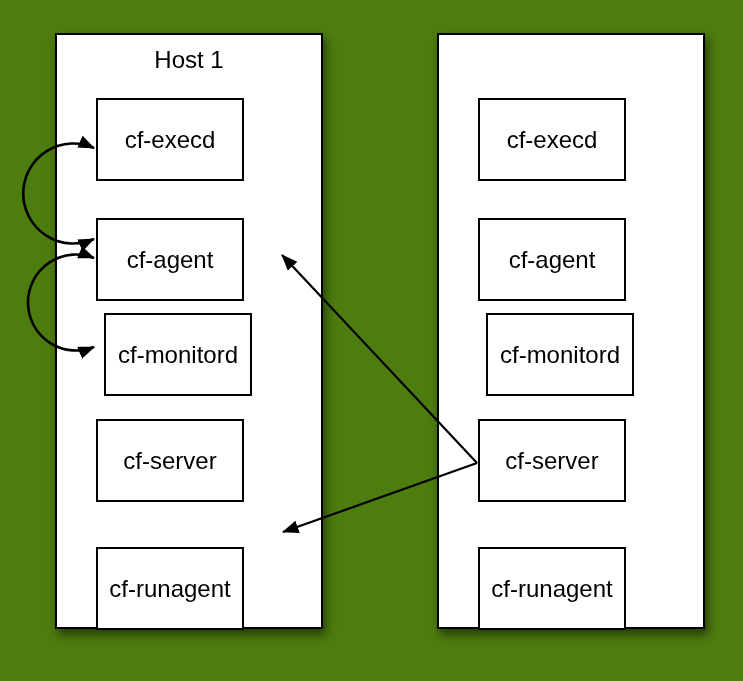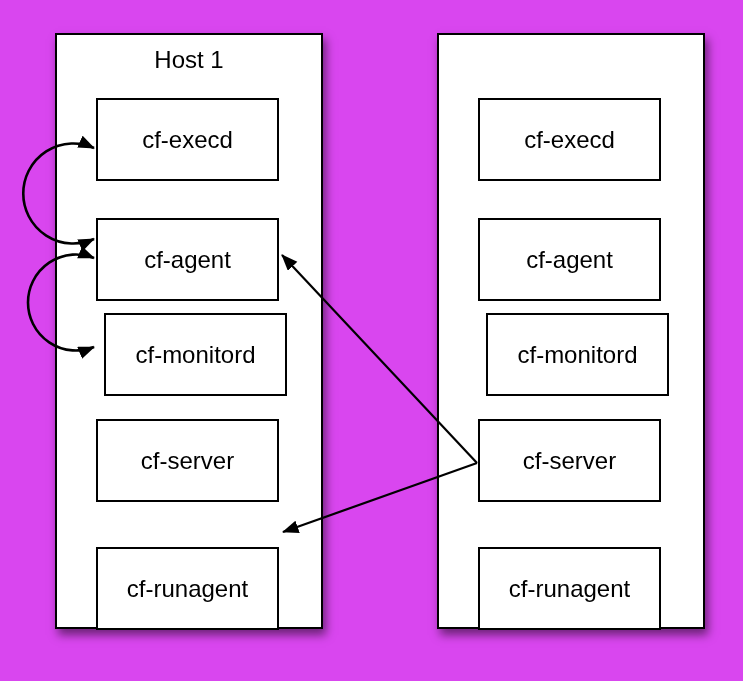--- a/index.html
+++ b/index.html
@@ -4,21 +4,21 @@
 <style>
   html, body {
     margin: 0;
     padding: 0;
     background: #ffffff;
   }
   .canvas {
     position: relative;
     width: 743px;
     height: 681px;
-    background: #d946ef;
+    background: #4d7c0f;
     font-family: "Liberation Sans", sans-serif;
     color: #000000;
     overflow: hidden;
   }
   .host {
     position: absolute;
     top: 33px;
     width: 268px;
     height: 596px;
     background: #ffffff;
@@ -34,21 +34,21 @@
     left: 0;
     width: 100%;
     text-align: center;
     font-size: 24px;
     line-height: 26px;
     color: #000000;
   }
   .process {
     position: absolute;
     left: 39px;
-    width: 183px;
+    width: 148px;
     height: 83px;
     border: 2px solid #000000;
     box-sizing: border-box;
     background: #ffffff;
     display: flex;
     align-items: center;
     justify-content: center;
     font-size: 24px;
     color: #000000;
   }

